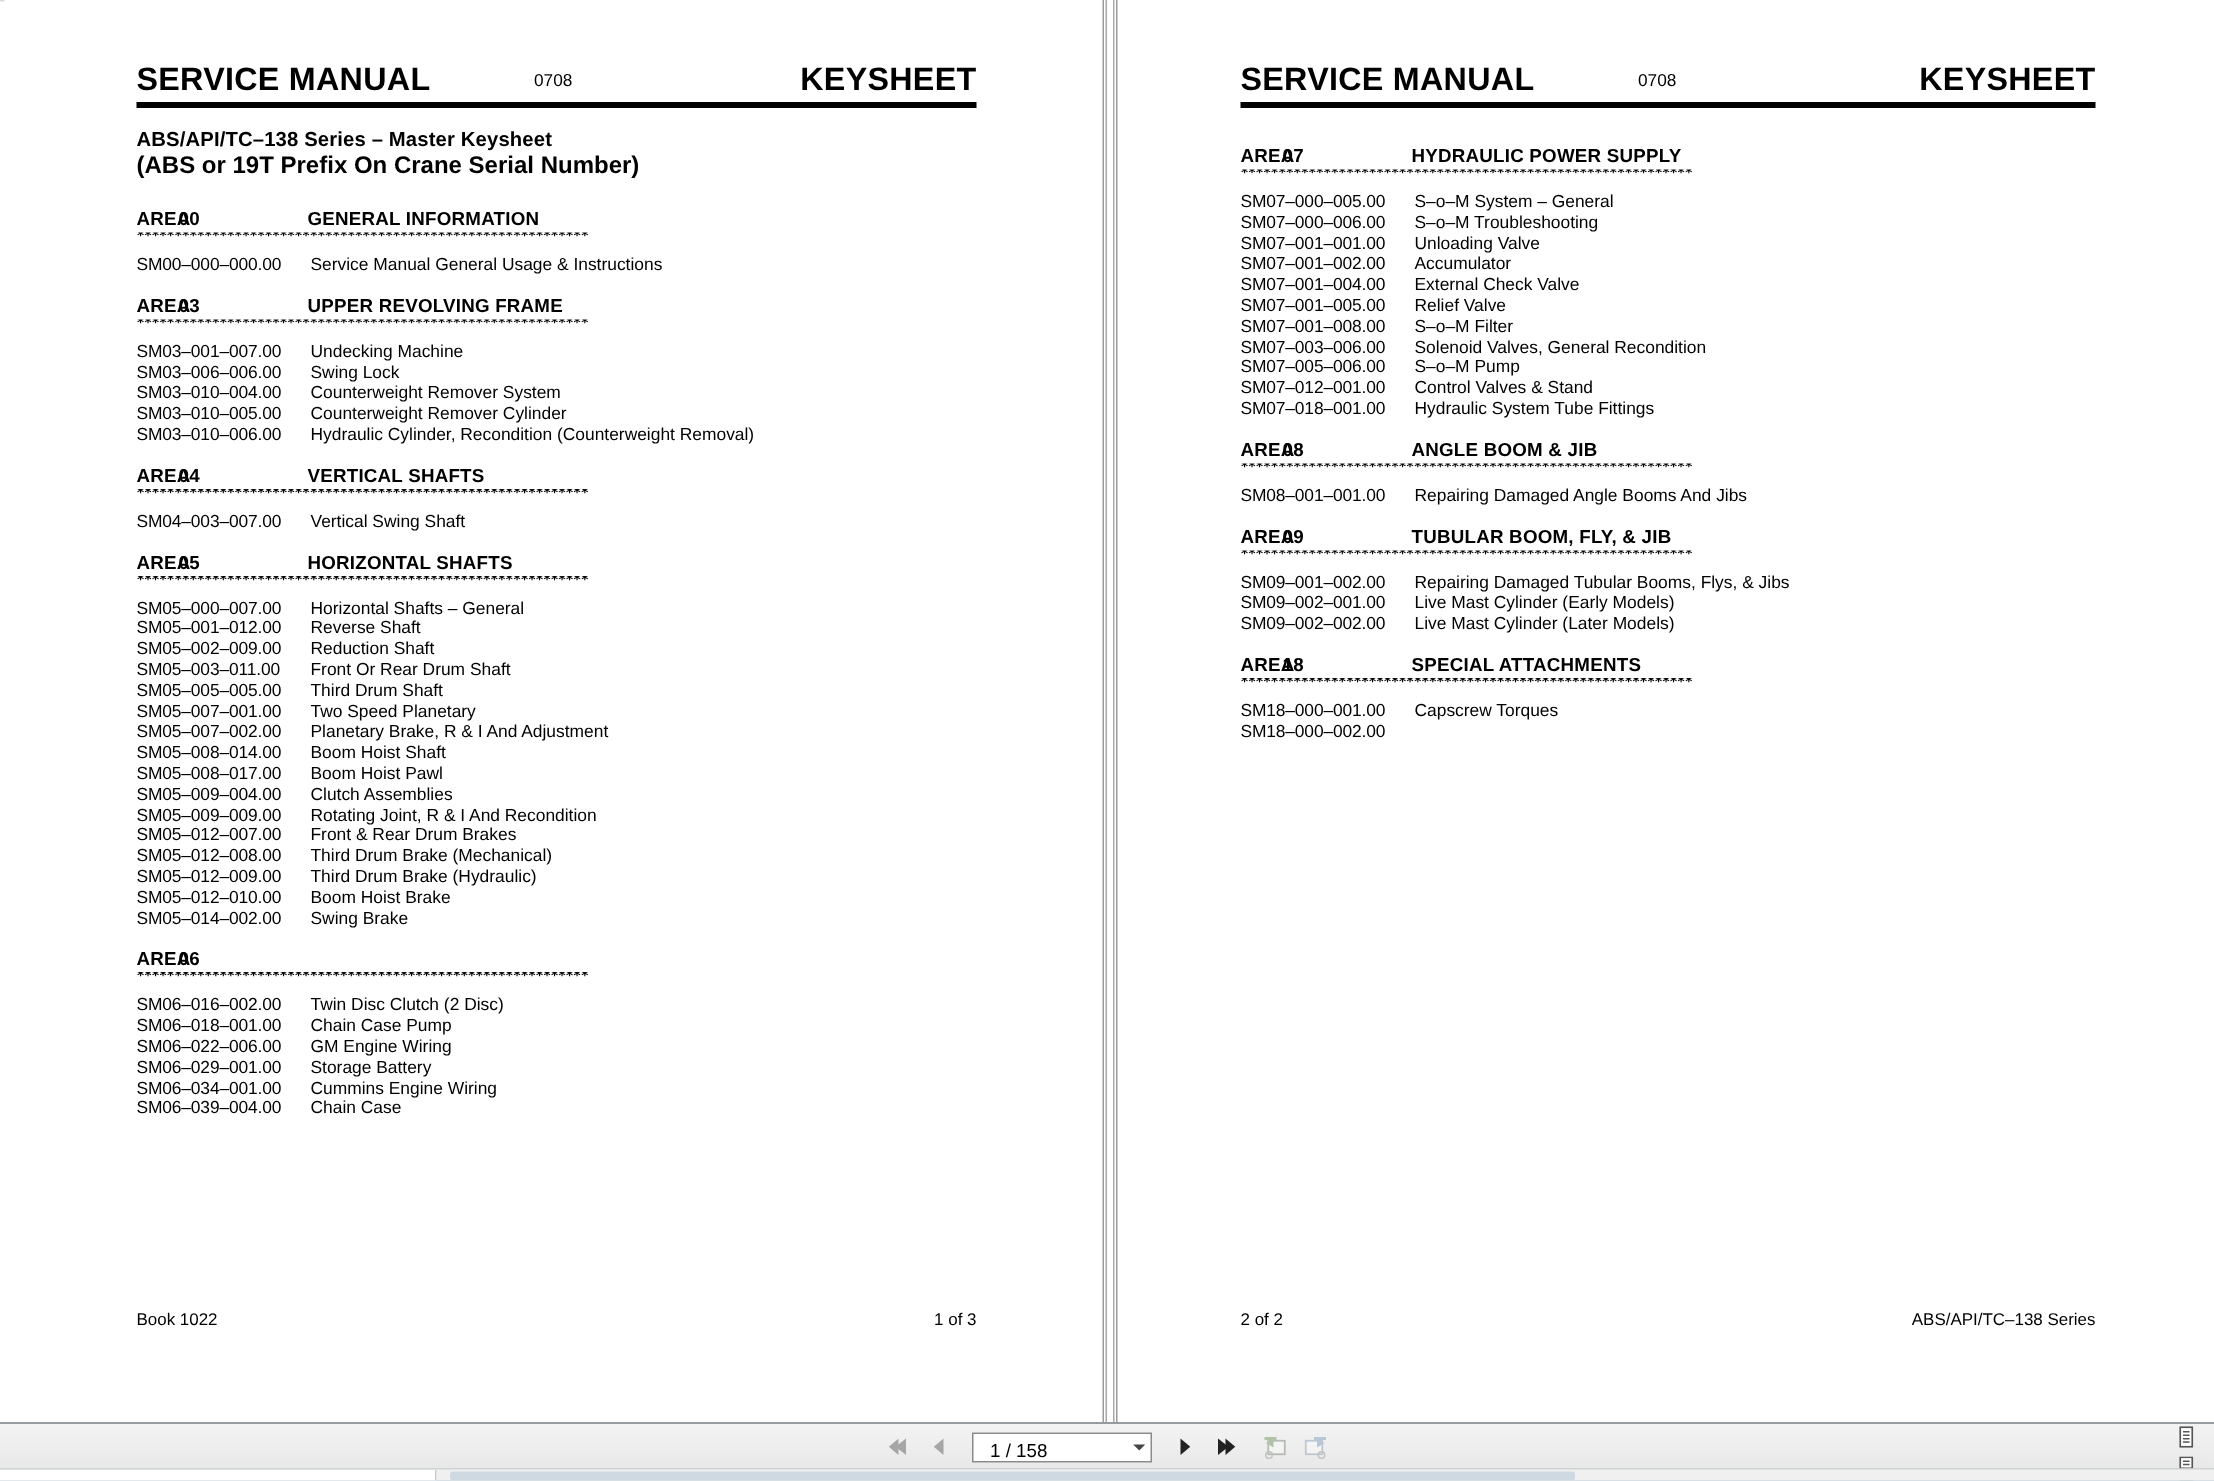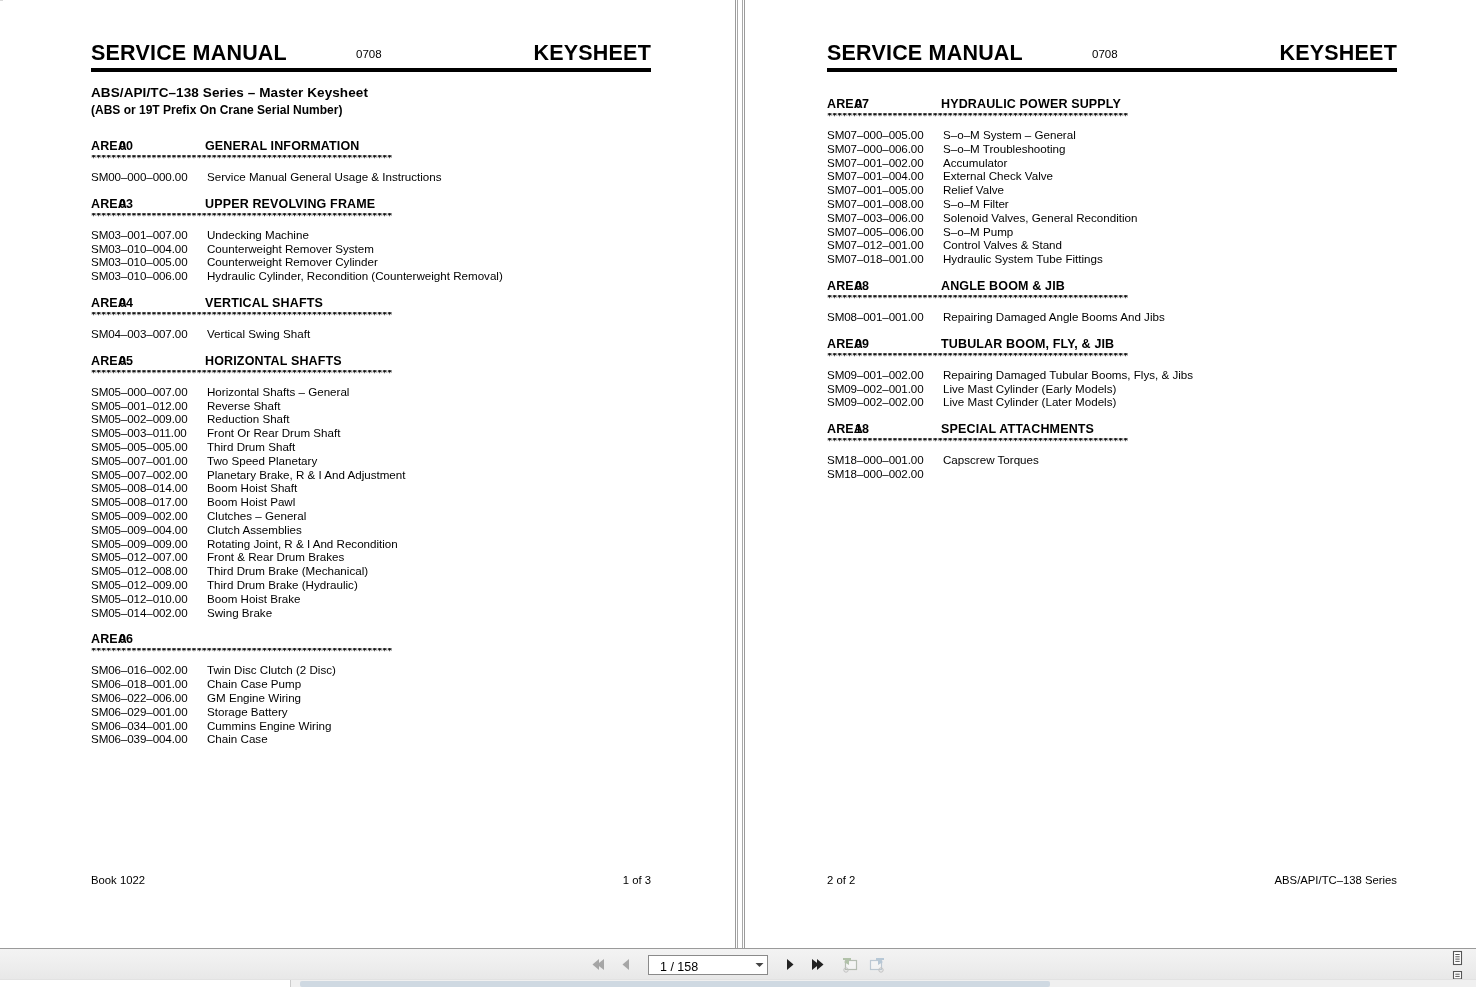--- a/index.html
+++ b/index.html
@@ -63,21 +63,21 @@
   }
   .dh-rule{
     position:absolute;left:0;right:0;top:28px;height:3.5px;background:#000;
   }
 
   
   .subtitle{
     position:absolute;left:88px;top:85px;width:600px;
   }
   .subtitle .st1{font-size:13.5px;font-weight:bold;color:#000;line-height:16px;letter-spacing:0.1px;}
-  .subtitle .st2{font-size:12px;font-weight:bold;color:#000;line-height:15px;margin-top:2px;}
+  .subtitle .st2{font-size:16px;font-weight:bold;color:#000;line-height:15px;margin-top:2px;}
 
   
   .col{
     position:absolute;left:88px;width:560px;top:0;
   }
 
   .area-head{
     display:flex;
     font-size:12.5px;font-weight:bold;color:#000;
     line-height:15px;letter-spacing:0.15px;
@@ -219,20 +219,24 @@
               <span class="ah-num">03</span>
               <span class="ah-title">UPPER REVOLVING FRAME</span>
             </div>
             <div class="starline">************************************************************</div>
             <div class="entries">
               <div class="entry">
                 <span class="e-code">SM03–001–007.00</span>
                 <span class="e-desc">Undecking Machine</span>
               </div>
               <div class="entry">
+                <span class="e-code">SM03–006–006.00</span>
+                <span class="e-desc">Swing Lock</span>
+              </div>
+              <div class="entry">
                 <span class="e-code">SM03–010–004.00</span>
                 <span class="e-desc">Counterweight Remover System</span>
               </div>
               <div class="entry">
                 <span class="e-code">SM03–010–005.00</span>
                 <span class="e-desc">Counterweight Remover Cylinder</span>
               </div>
               <div class="entry">
                 <span class="e-code">SM03–010–006.00</span>
                 <span class="e-desc">Hydraulic Cylinder, Recondition (Counterweight Removal)</span>
@@ -285,24 +289,20 @@
                 <span class="e-code">SM05–007–002.00</span>
                 <span class="e-desc">Planetary Brake, R &amp; I And Adjustment</span>
               </div>
               <div class="entry">
                 <span class="e-code">SM05–008–014.00</span>
                 <span class="e-desc">Boom Hoist Shaft</span>
               </div>
               <div class="entry">
                 <span class="e-code">SM05–008–017.00</span>
                 <span class="e-desc">Boom Hoist Pawl</span>
-              </div>
-              <div class="entry">
-                <span class="e-code">SM05–009–002.00</span>
-                <span class="e-desc">Clutches – General</span>
               </div>
               <div class="entry">
                 <span class="e-code">SM05–009–004.00</span>
                 <span class="e-desc">Clutch Assemblies</span>
               </div>
               <div class="entry">
                 <span class="e-code">SM05–009–009.00</span>
                 <span class="e-desc">Rotating Joint, R &amp; I And Recondition</span>
               </div>
               <div class="entry">
@@ -392,20 +392,24 @@
             </div>
             <div class="starline">************************************************************</div>
             <div class="entries">
               <div class="entry">
                 <span class="e-code">SM07–000–005.00</span>
                 <span class="e-desc">S–o–M System – General</span>
               </div>
               <div class="entry">
                 <span class="e-code">SM07–000–006.00</span>
                 <span class="e-desc">S–o–M Troubleshooting</span>
+              </div>
+              <div class="entry">
+                <span class="e-code">SM07–001–001.00</span>
+                <span class="e-desc">Unloading Valve</span>
               </div>
               <div class="entry">
                 <span class="e-code">SM07–001–002.00</span>
                 <span class="e-desc">Accumulator</span>
               </div>
               <div class="entry">
                 <span class="e-code">SM07–001–004.00</span>
                 <span class="e-desc">External Check Valve</span>
               </div>
               <div class="entry">

